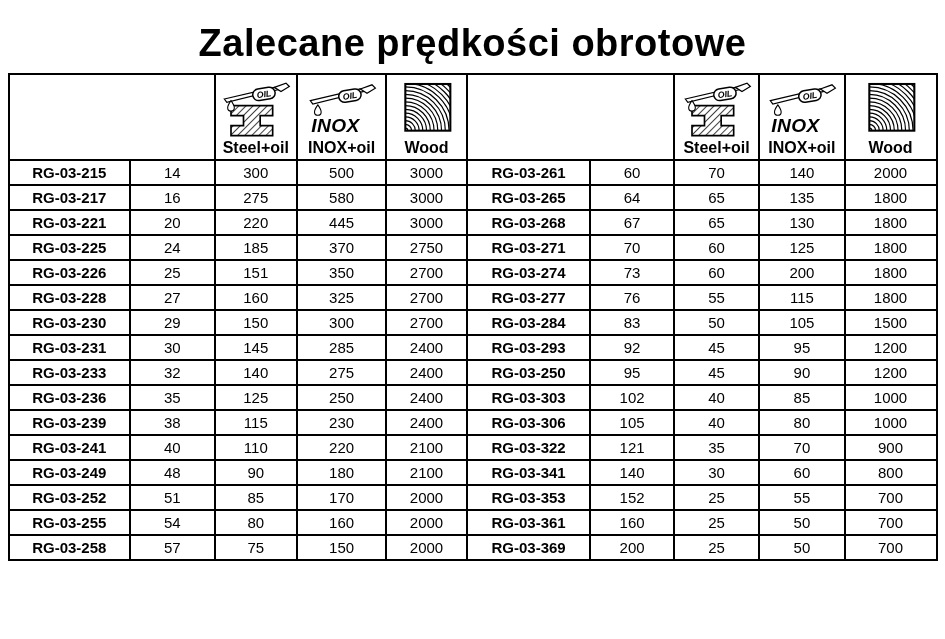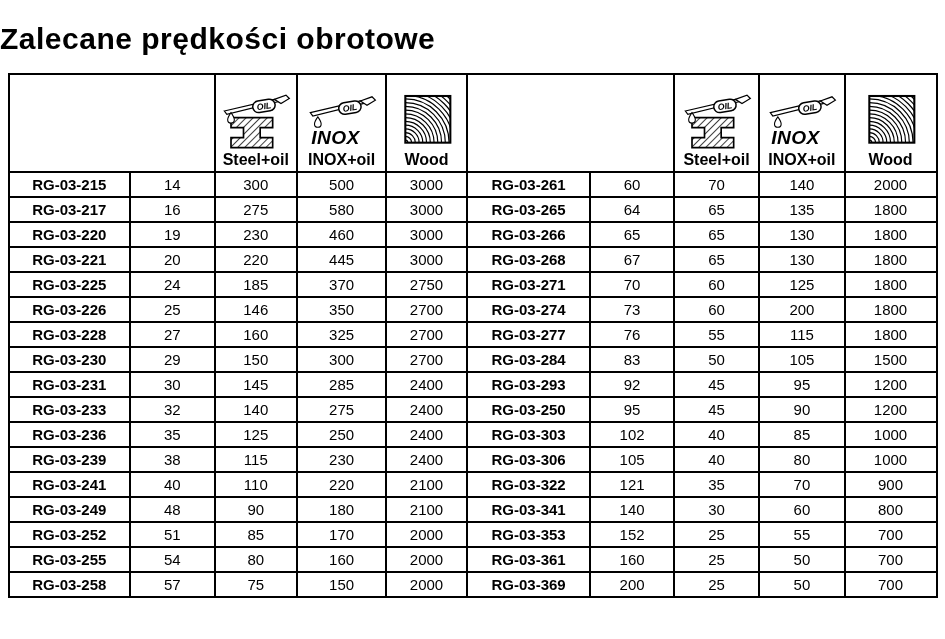--- a/index.html
+++ b/index.html
@@ -7,21 +7,22 @@
     width: 945px; height: 639px;
     background: #ffffff;
     color: #000000;
     font-family: "Liberation Sans", sans-serif;
     overflow: hidden;
   }
   .page-title {
     height: 73px;
     box-sizing: border-box;
     padding-top: 22px;
-    font-size: 30px;
+    text-align: center;
+    font-size: 38px;
     font-weight: bold;
     letter-spacing: 0.5px;
   }
   table.speed-table {
     width: 930px;
     margin: 0 auto;
     border-collapse: collapse;
     table-layout: fixed;
   }
   .speed-table th, .speed-table td {
@@ -31,21 +32,21 @@
     padding: 0;
     overflow: hidden;
     background: #ffffff;
   }
   tr.icon-row th { height: 84px; }
   .mat-cell {
     display: flex;
     flex-direction: column;
     align-items: center;
     justify-content: flex-end;
-    height: 96px;
+    height: 84px;
   }
   .mat-icon { width: 70px; height: 60px; display: block; }
   .mat-label {
     font-size: 16px;
     font-weight: bold;
     line-height: 1.15;
     padding-bottom: 2px;
     white-space: nowrap;
   }
   tr.label-row th {
@@ -218,32 +219,20 @@
         <td>275</td>
         <td>580</td>
         <td>3000</td>
         <td class="model">RG-03-265</td>
         <td>64</td>
         <td>65</td>
         <td>135</td>
         <td>1800</td>
       </tr>
       <tr>
-        <td class="model">RG-03-220</td>
-        <td>19</td>
-        <td>230</td>
-        <td>460</td>
-        <td>3000</td>
-        <td class="model">RG-03-266</td>
-        <td>65</td>
-        <td>65</td>
-        <td>130</td>
-        <td>1800</td>
-      </tr>
-      <tr>
         <td class="model">RG-03-221</td>
         <td>20</td>
         <td>220</td>
         <td>445</td>
         <td>3000</td>
         <td class="model">RG-03-268</td>
         <td>67</td>
         <td>65</td>
         <td>130</td>
         <td>1800</td>
@@ -256,21 +245,21 @@
         <td>2750</td>
         <td class="model">RG-03-271</td>
         <td>70</td>
         <td>60</td>
         <td>125</td>
         <td>1800</td>
       </tr>
       <tr>
         <td class="model">RG-03-226</td>
         <td>25</td>
-        <td>146</td>
+        <td>151</td>
         <td>350</td>
         <td>2700</td>
         <td class="model">RG-03-274</td>
         <td>73</td>
         <td>60</td>
         <td>200</td>
         <td>1800</td>
       </tr>
       <tr>
         <td class="model">RG-03-228</td>

